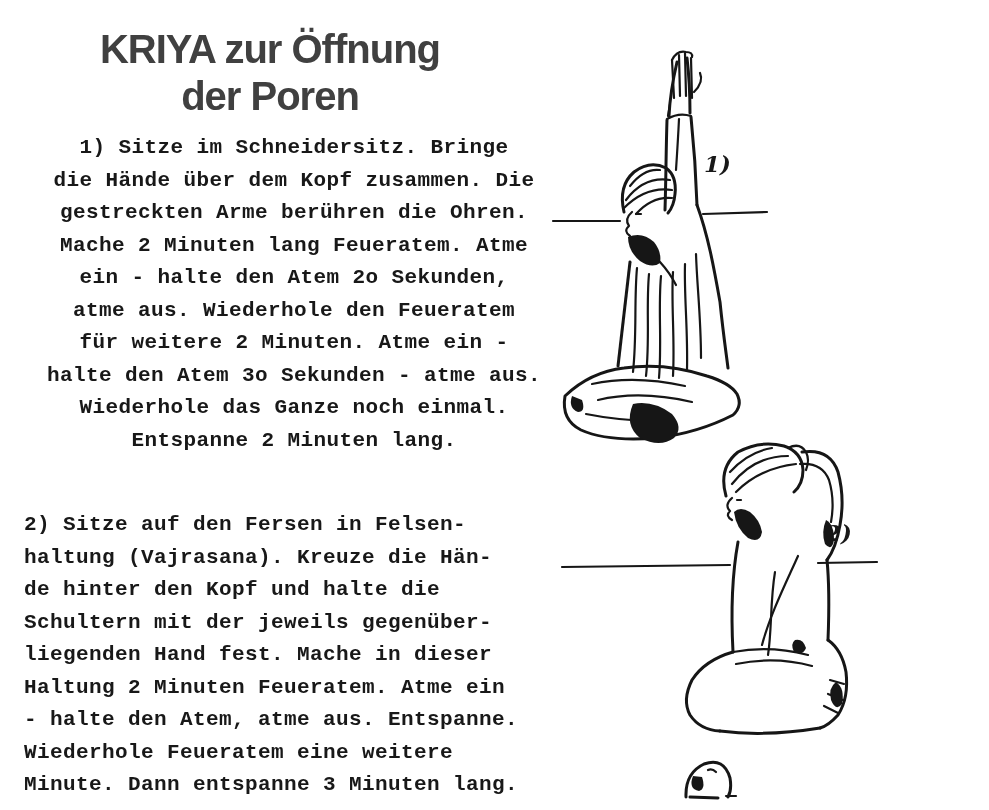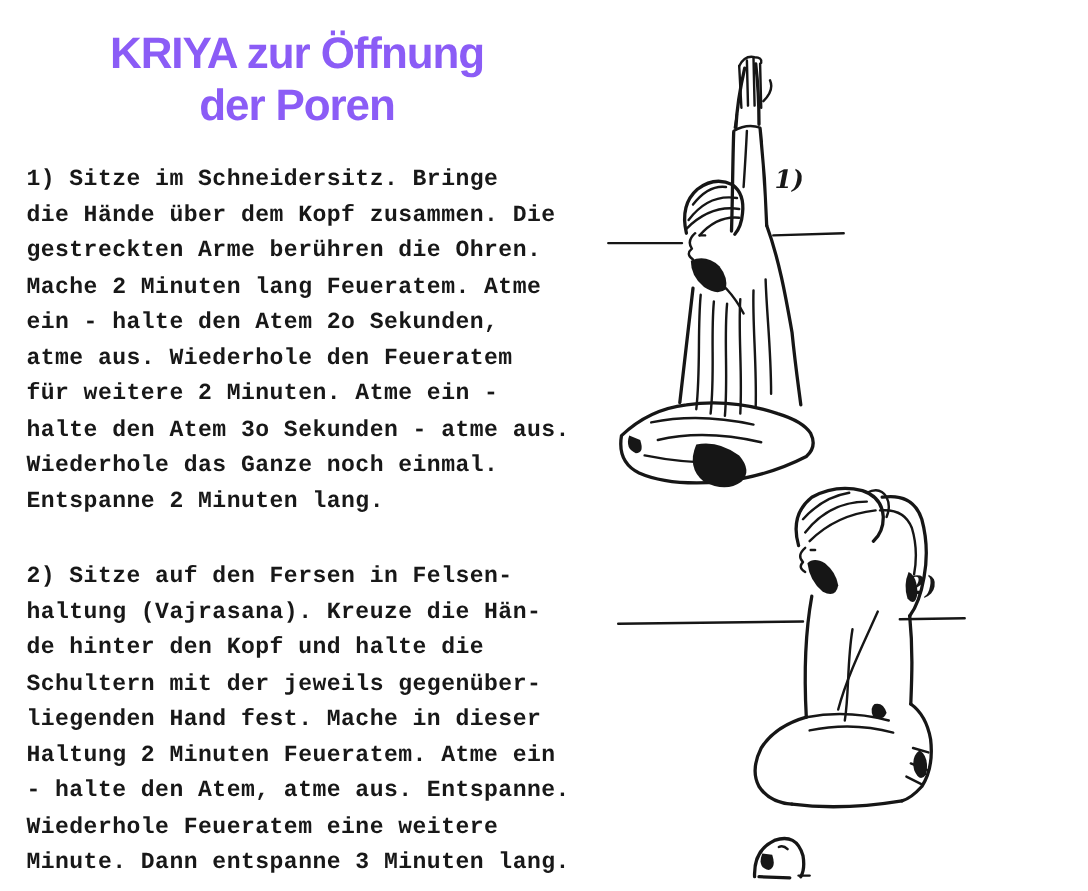--- a/index.html
+++ b/index.html
@@ -6,28 +6,28 @@
   .page {
     position:relative; width:989px; height:810px; margin:0 auto;
     background:#ffffff; overflow:hidden;
     font-family:"Liberation Mono", monospace;
   }
   .title {
     position:absolute; left:35px; top:26px; width:470px;
     text-align:center; white-space:pre-line;
     font-family:"Liberation Sans", sans-serif;
     font-weight:700; font-size:40px; line-height:47px;
-    letter-spacing:-1px; color:#8b5cf6;
+    letter-spacing:-1px; color:#404040;
   }
   .para {
     position:absolute; white-space:pre-line;
     font-weight:700; font-size:21px; line-height:32.5px;
     letter-spacing:0.4px; color:#181818;
   }
-  .p1 { left:24px; top:148px; width:540px; }
+  .p1 { left:24px; top:132px; width:540px;text-align:center; }
   .p2 { left:24px; top:509px; width:548px; }
   .fig-label {
     position:absolute;
     font-family:"DejaVu Serif", serif; font-style:italic;
     font-weight:700; font-size:23px; color:#181818;
   }
   .fl1 { left:704px; top:150px; }
   .fl2 { left:825px; top:519px; }
   svg.illustrations { position:absolute; left:540px; top:0; }
   .ink  { stroke:#161616; fill:none; stroke-width:3; stroke-linecap:round; stroke-linejoin:round; }

